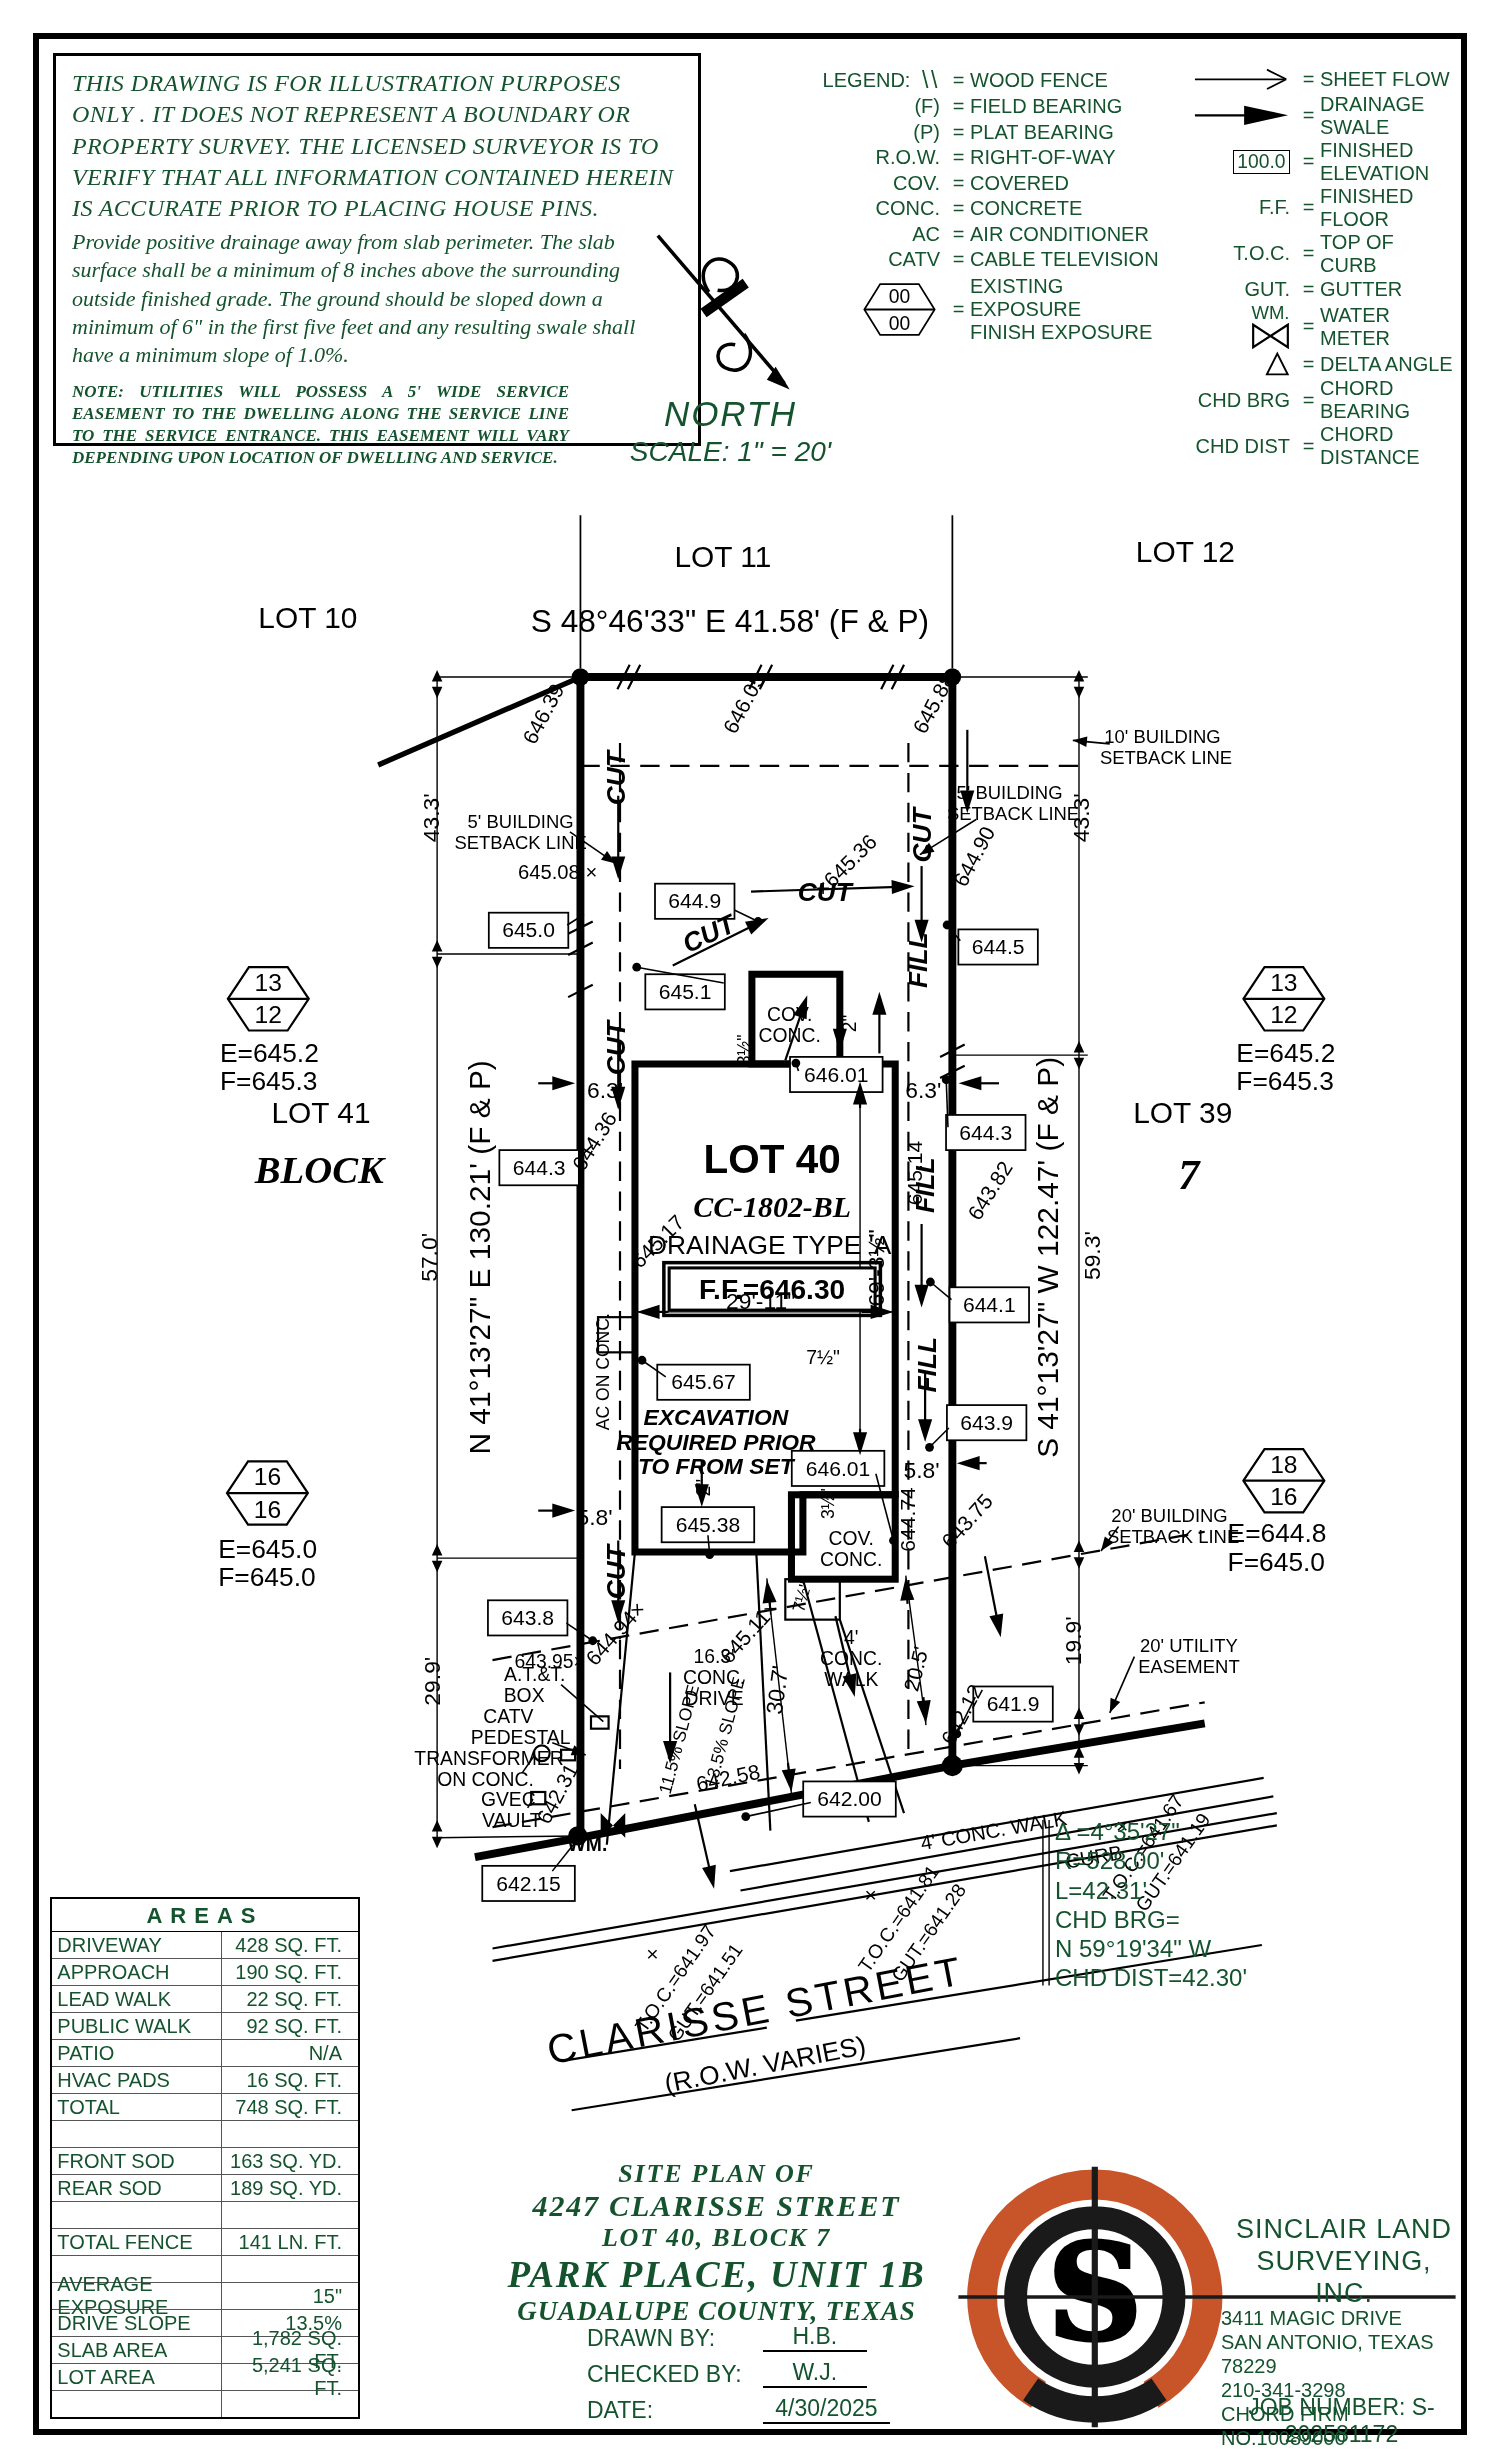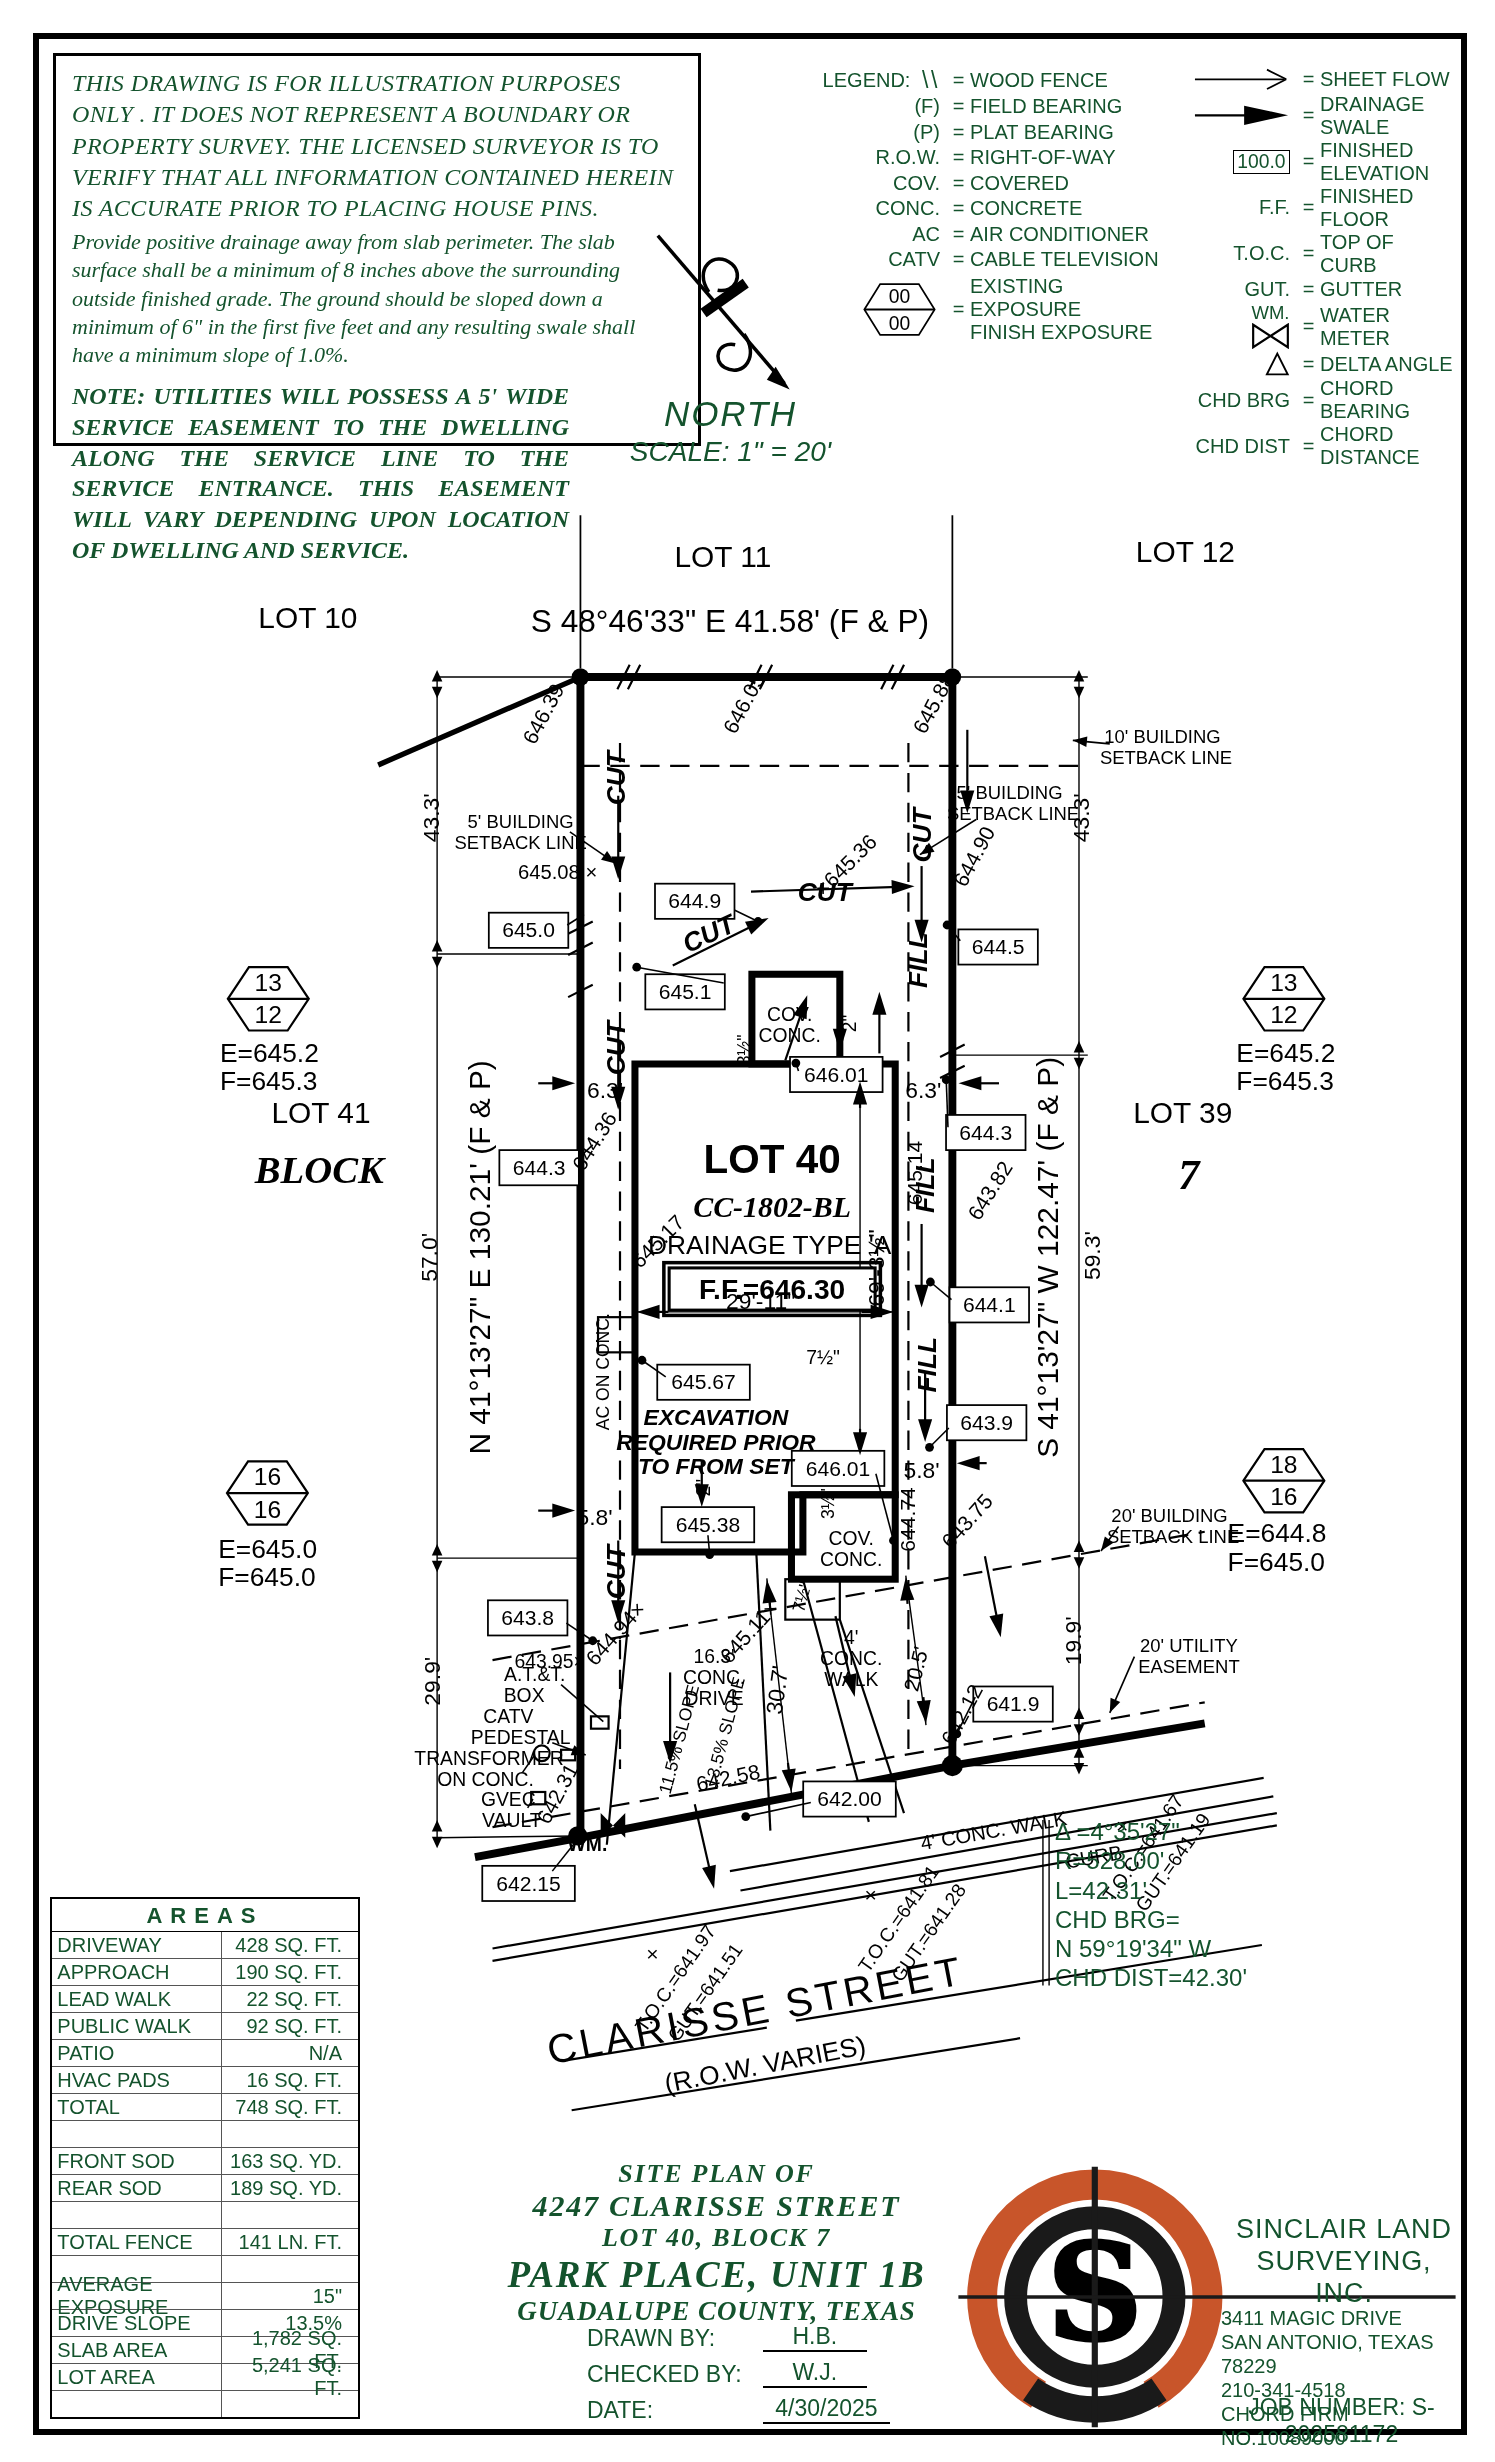--- a/index.html
+++ b/index.html
@@ -4,21 +4,21 @@
 <style>
   html,body{margin:0;padding:0;background:#888;}
   #sheet{position:relative;width:1495px;height:2462px;background:#ffffff;overflow:hidden;
          font-family:"Liberation Sans",sans-serif;color:#14532d;}
   #border{position:absolute;left:33px;top:33px;width:1422px;height:2390px;border:6.2px solid #000;}
   
   #disclaimer{position:absolute;left:53px;top:53px;width:648px;height:393px;border:3.5px solid #000;
               box-sizing:border-box;padding:12.3px 16px 8.8px 16px;}
   #disclaimer .p1{font-family:"Liberation Serif",serif;font-style:italic;font-size:24px;line-height:1.3;letter-spacing:0.4px;}
   #disclaimer .p2{font-family:"Liberation Serif",serif;font-style:italic;font-size:22px;line-height:1.28;margin-top:4px;}
-  #disclaimer .p3{font-family:"Liberation Serif",serif;font-style:italic;font-weight:bold;font-size:24px;line-height:1.28;
+  #disclaimer .p3{font-family:"Liberation Serif",serif;font-style:italic;font-weight:bold;font-size:17px;line-height:1.28;
                   margin-top:12.3px;width:497px;text-align:justify;}
   
   #legend{position:absolute;left:827px;top:67px;width:629px;font-size:20px;}
   .lg-col{position:absolute;top:0;}
   #lg-left{left:0;width:347px;}
   #lg-right{left:350px;width:277px;}
   .lg-row{display:flex;align-items:center;min-height:25.5px;}
   .lg-sym{width:113px;text-align:right;flex:none;padding-right:7px;display:flex;justify-content:flex-end;align-items:center;}
   .lg-eq{width:23px;flex:none;text-align:center;}
   .lg-def{white-space:pre-line;line-height:1.15;}
@@ -1142,18 +1142,18 @@
     <line x1="160" y1="2" x2="160" y2="298" stroke="#1a1a1a" stroke-width="7"></line>
     <line x1="5" y1="150" x2="570" y2="150" stroke="#1a1a1a" stroke-width="4"></line>
   </svg>
   <div id="companyname">
     <div>SINCLAIR LAND</div>
     <div>SURVEYING, INC.</div>
   </div>
   <div id="companyaddr">
     <div>3411 MAGIC DRIVE</div>
     <div>SAN ANTONIO, TEXAS 78229</div>
-    <div>210-341-4518</div>
+    <div>210-341-3298</div>
     <div>CHORD FIRM NO.10089000</div>
   </div>
   <div id="companyjob">JOB NUMBER:  S-202581172</div>
 </div>
 
 
 </body></html>

